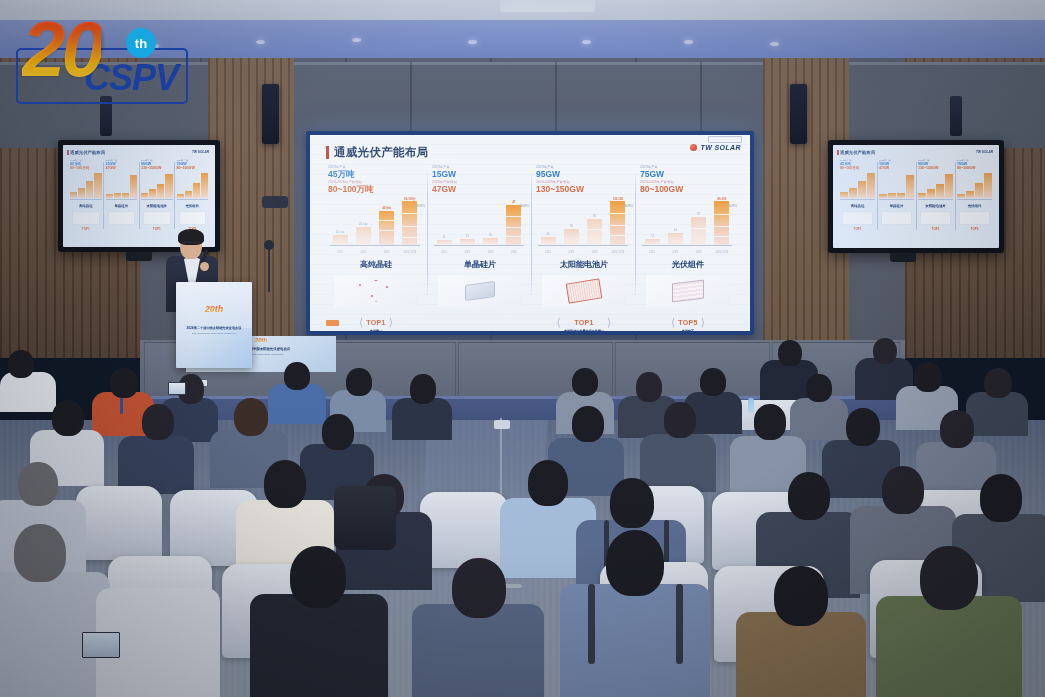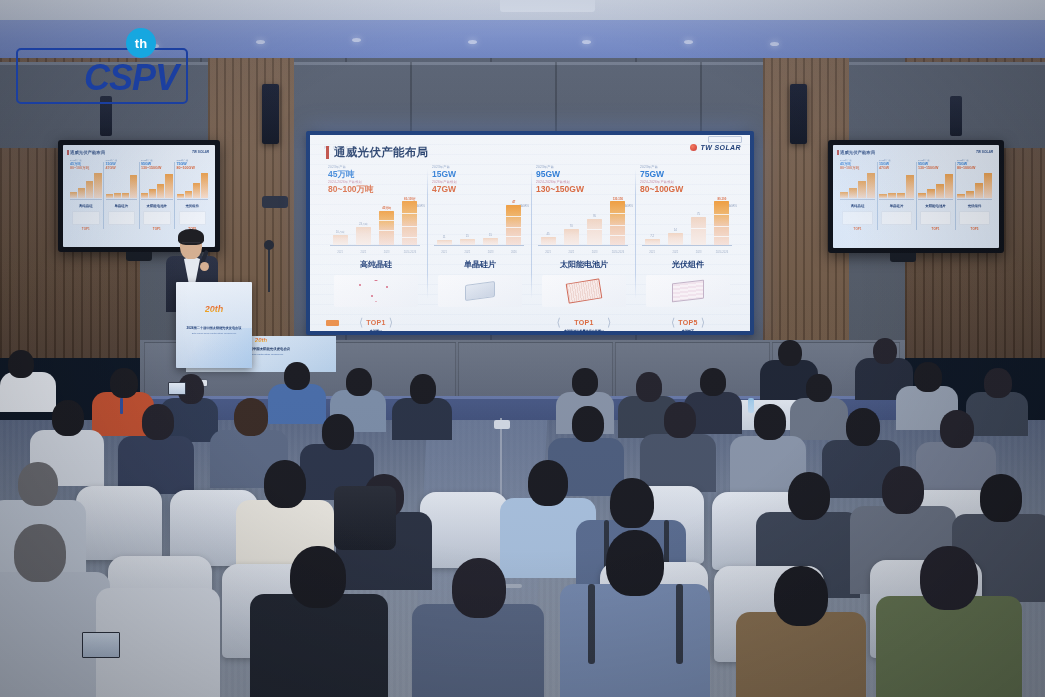--- a/index.html
+++ b/index.html
@@ -975,16 +975,17 @@
   <div class="head hair-dark2" style="left:920px;top:546px;width:58px;height:64px;"></div>
 
   <div class="phone" style="left:82px;top:632px;width:38px;height:26px;background:linear-gradient(180deg,#d7e3f2,#aebdd2);"></div>
 
   <div class="cool-tint"></div>
   <div class="vignette"></div>
 
   <div class="logo-ov">
     <div class="logo-box"></div>
     <div class="logo-cspv">CSPV</div>
+    <div class="logo-20">20</div>
     <div class="logo-th">th</div>
   </div>
 
 </div>
 
 </body></html>

